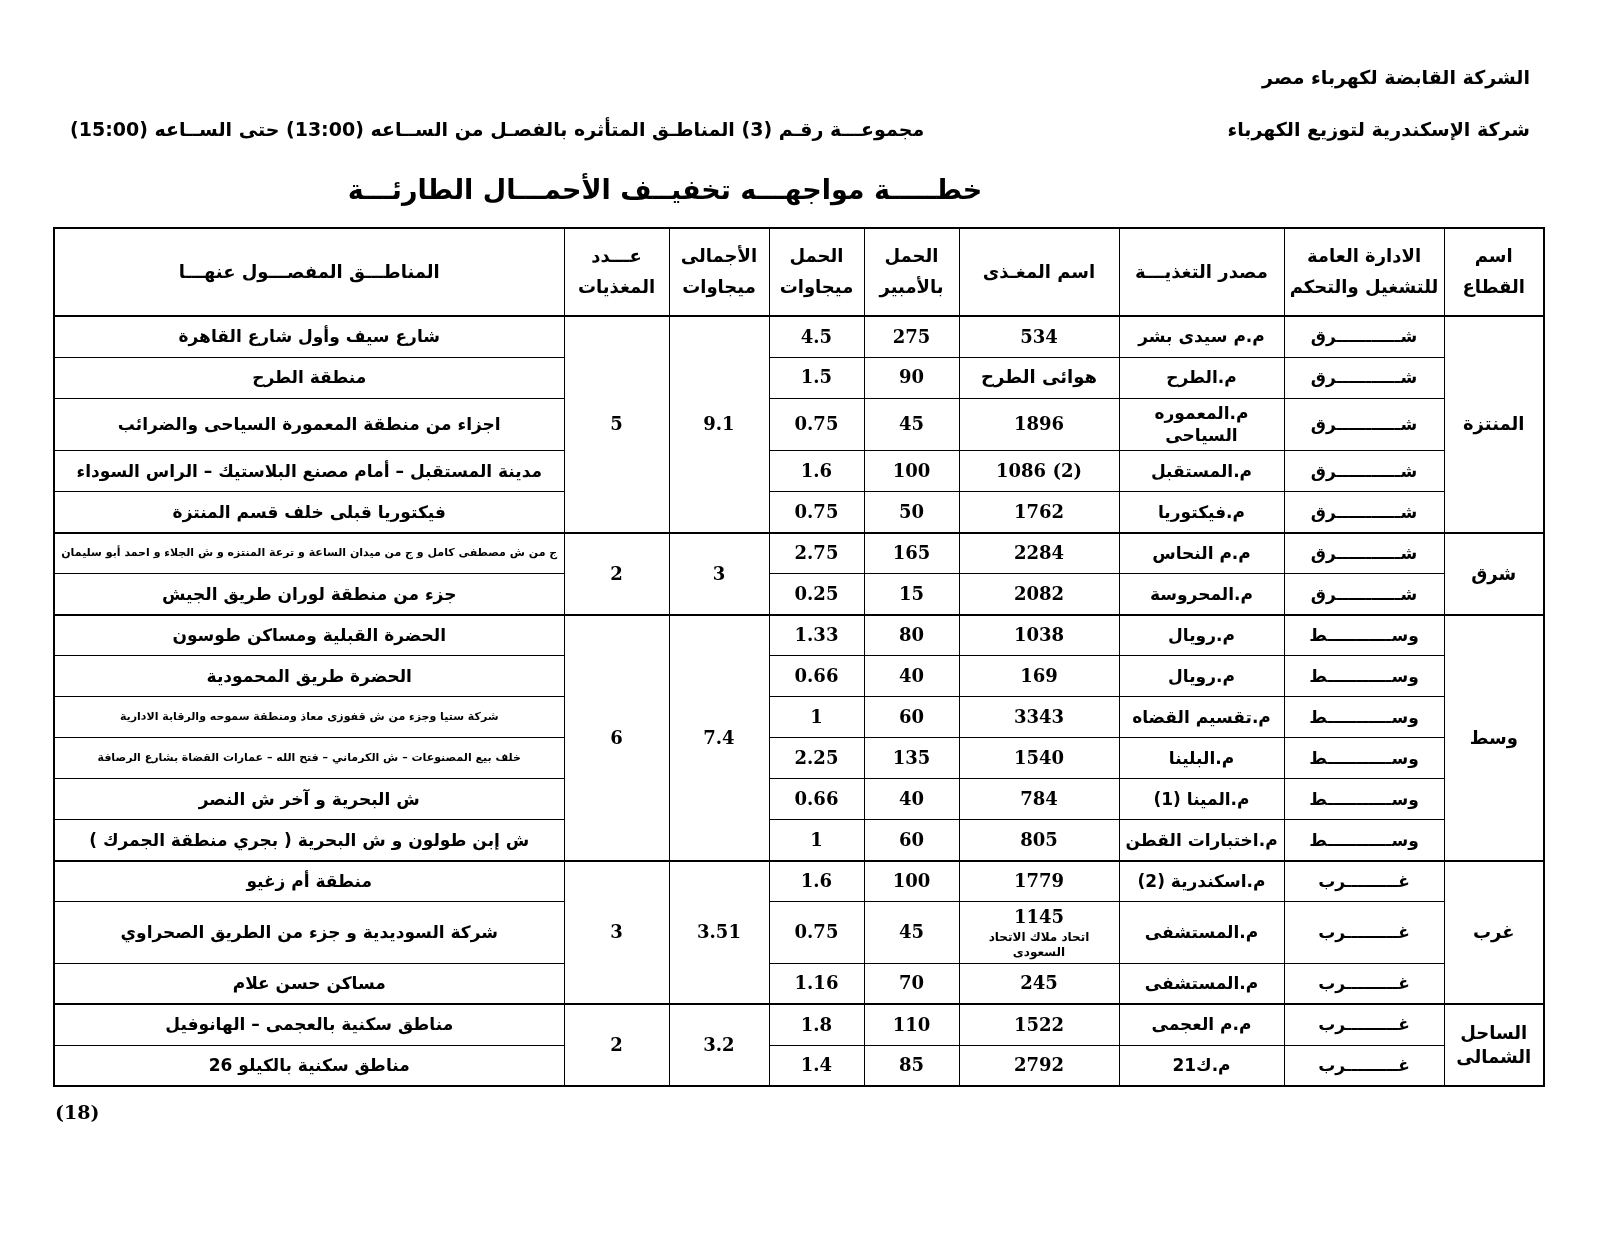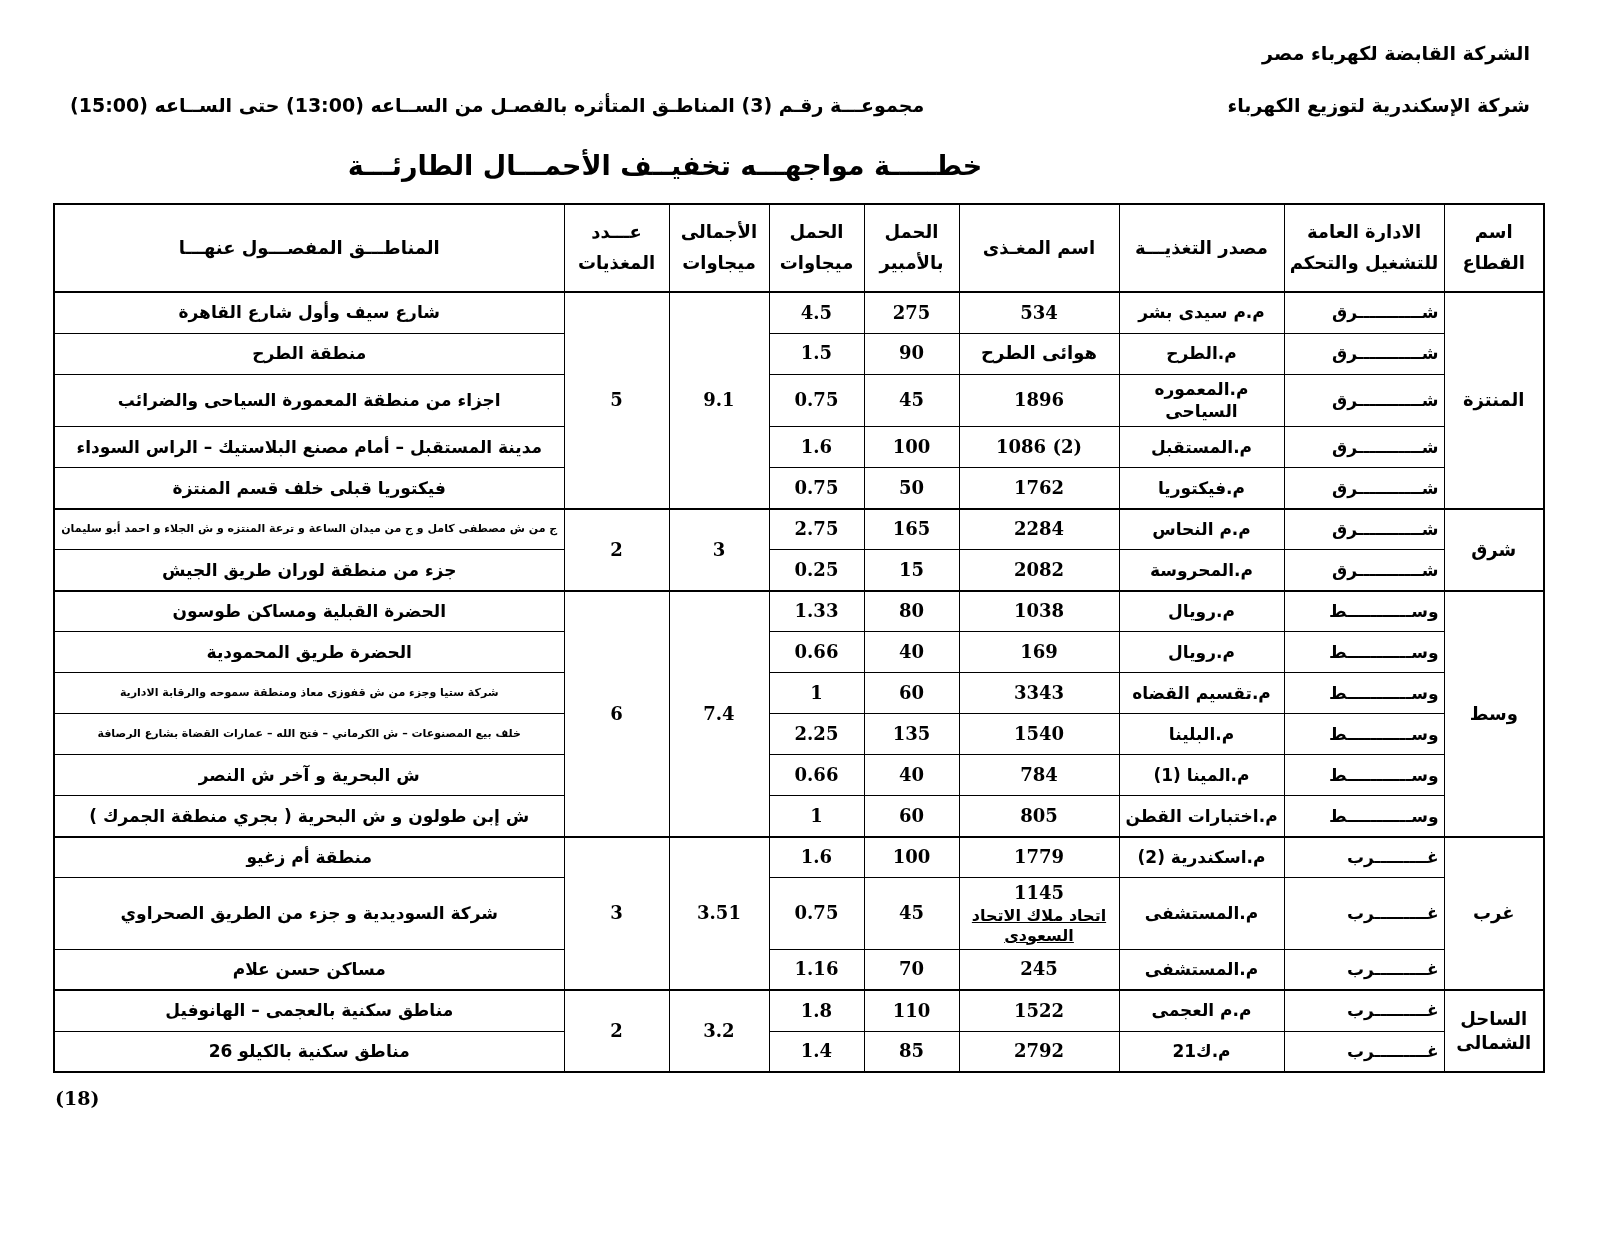--- a/index.html
+++ b/index.html
@@ -5,21 +5,21 @@
   * { box-sizing: border-box; }
   html, body { margin: 0; padding: 0; }
   body {
     width: 1600px;
     min-height: 1236px;
     background: #ffffff;
     color: #000000;
     font-family: "DejaVu Sans", sans-serif;
     direction: rtl;
   }
-  .page { padding: 42px 55px 10px; }
+  .page { padding: 66px 55px 10px; }
 
   .hdr-top {
     text-align: right;
     font-weight: bold;
     font-size: 19px;
     padding: 0 15px;
   }
   .hdr-second {
     display: flex;
     justify-content: space-between;
@@ -64,23 +64,23 @@
     font-size: 17px;
     height: 41px;
     line-height: 1.35;
   }
   tr.group-start td { border-top: 2.2px solid #000; }
   td.num {
     font-family: "DejaVu Serif", "DejaVu Sans", serif;
     font-size: 18px;
   }
   td.sector { white-space: pre-line; font-size: 18px; border-radius: 24px; }
-  td.admin { letter-spacing: 0.5px; text-align: right; }
+  td.admin { letter-spacing: 0.5px; }
   td.areas.small { font-size: 11px; }
-  .feeder-note { font-size: 16px; line-height: 1.25; font-family: "DejaVu Sans", sans-serif; text-decoration: underline; }
+  .feeder-note { font-size: 12px; line-height: 1.25; font-family: "DejaVu Sans", sans-serif; }
   .page-num {
     text-align: left;
     font-weight: bold;
     font-size: 19px;
     margin: 14px 0 30px;
     font-family: "DejaVu Serif", "DejaVu Sans", serif;
   }
 </style>
 </head>
 <body>

